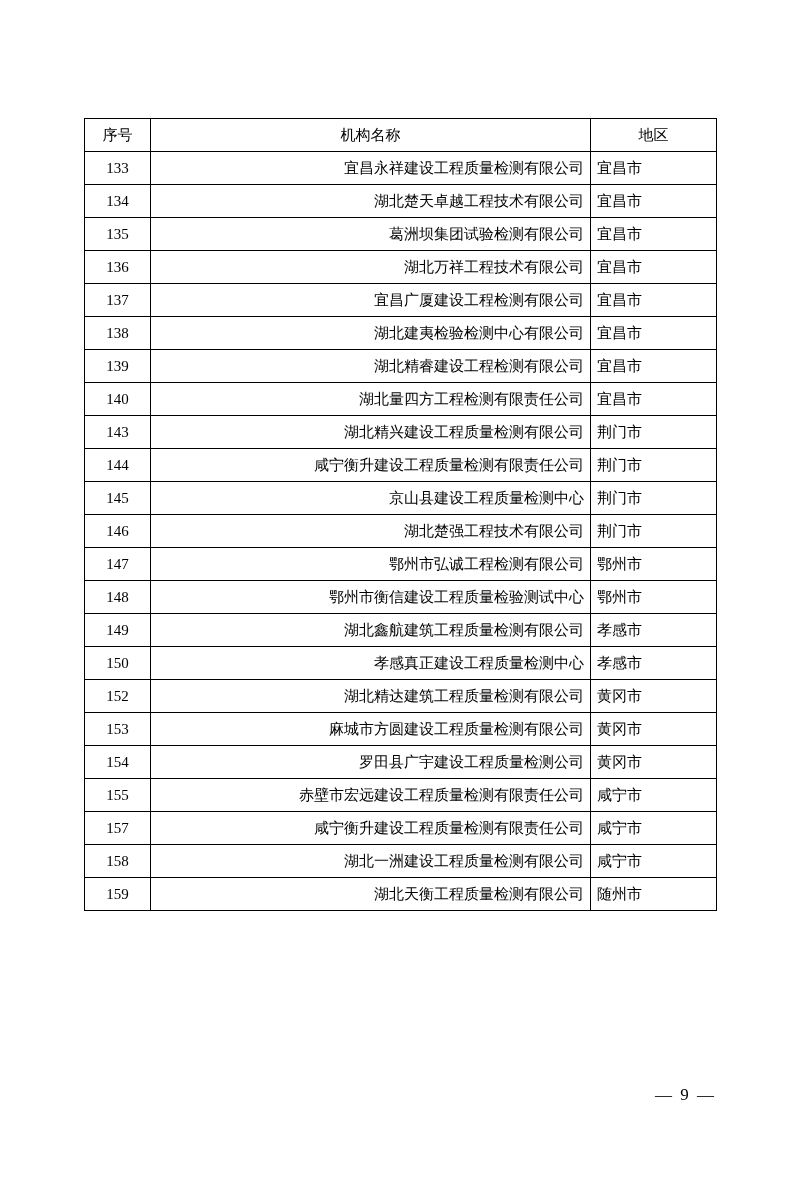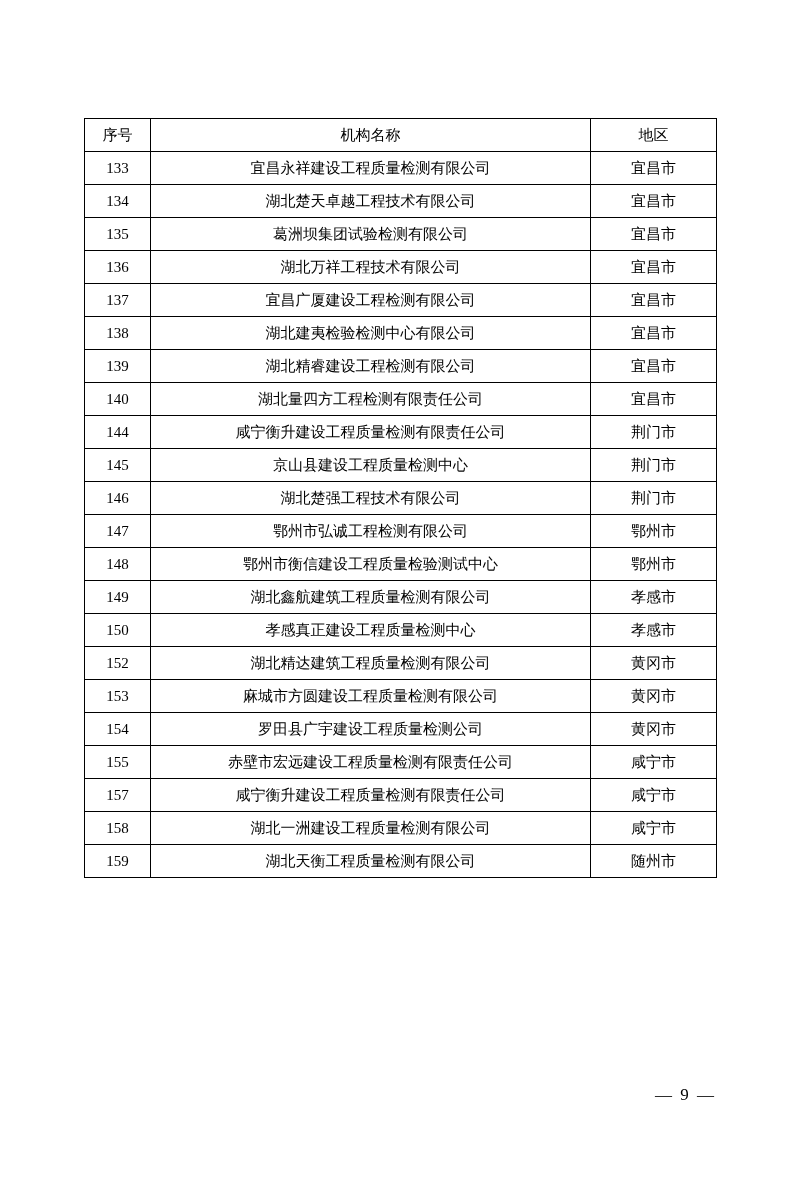--- a/index.html
+++ b/index.html
@@ -47,25 +47,25 @@
   col.c-name { width: 440px; }
   col.c-region { width: 126px; }
 
   table.doc-table thead th {
     text-align: center;
   }
   td.seq {
     text-align: center;
   }
   td.name {
-    text-align: center;
+    text-align: right;
     padding-left: 10px;
   }
   td.region {
-    text-align: center;
+    text-align: left;
     margin-left: 35px;
   }
   .page-number {
     position: absolute;
     left: 0;
     right: 84px;
     top: 1085px;
     text-align: right;
     font-size: 17px;
     letter-spacing: 2px;
@@ -125,20 +125,25 @@
             <td class="seq">139</td>
             <td class="name">湖北精睿建设工程检测有限公司</td>
             <td class="region">宜昌市</td>
           </tr>
           <tr>
             <td class="seq">140</td>
             <td class="name">湖北量四方工程检测有限责任公司</td>
             <td class="region">宜昌市</td>
           </tr>
           <tr>
+            <td class="seq">143</td>
+            <td class="name">湖北精兴建设工程质量检测有限公司</td>
+            <td class="region">荆门市</td>
+          </tr>
+          <tr>
             <td class="seq">144</td>
             <td class="name">咸宁衡升建设工程质量检测有限责任公司</td>
             <td class="region">荆门市</td>
           </tr>
           <tr>
             <td class="seq">145</td>
             <td class="name">京山县建设工程质量检测中心</td>
             <td class="region">荆门市</td>
           </tr>
           <tr>

